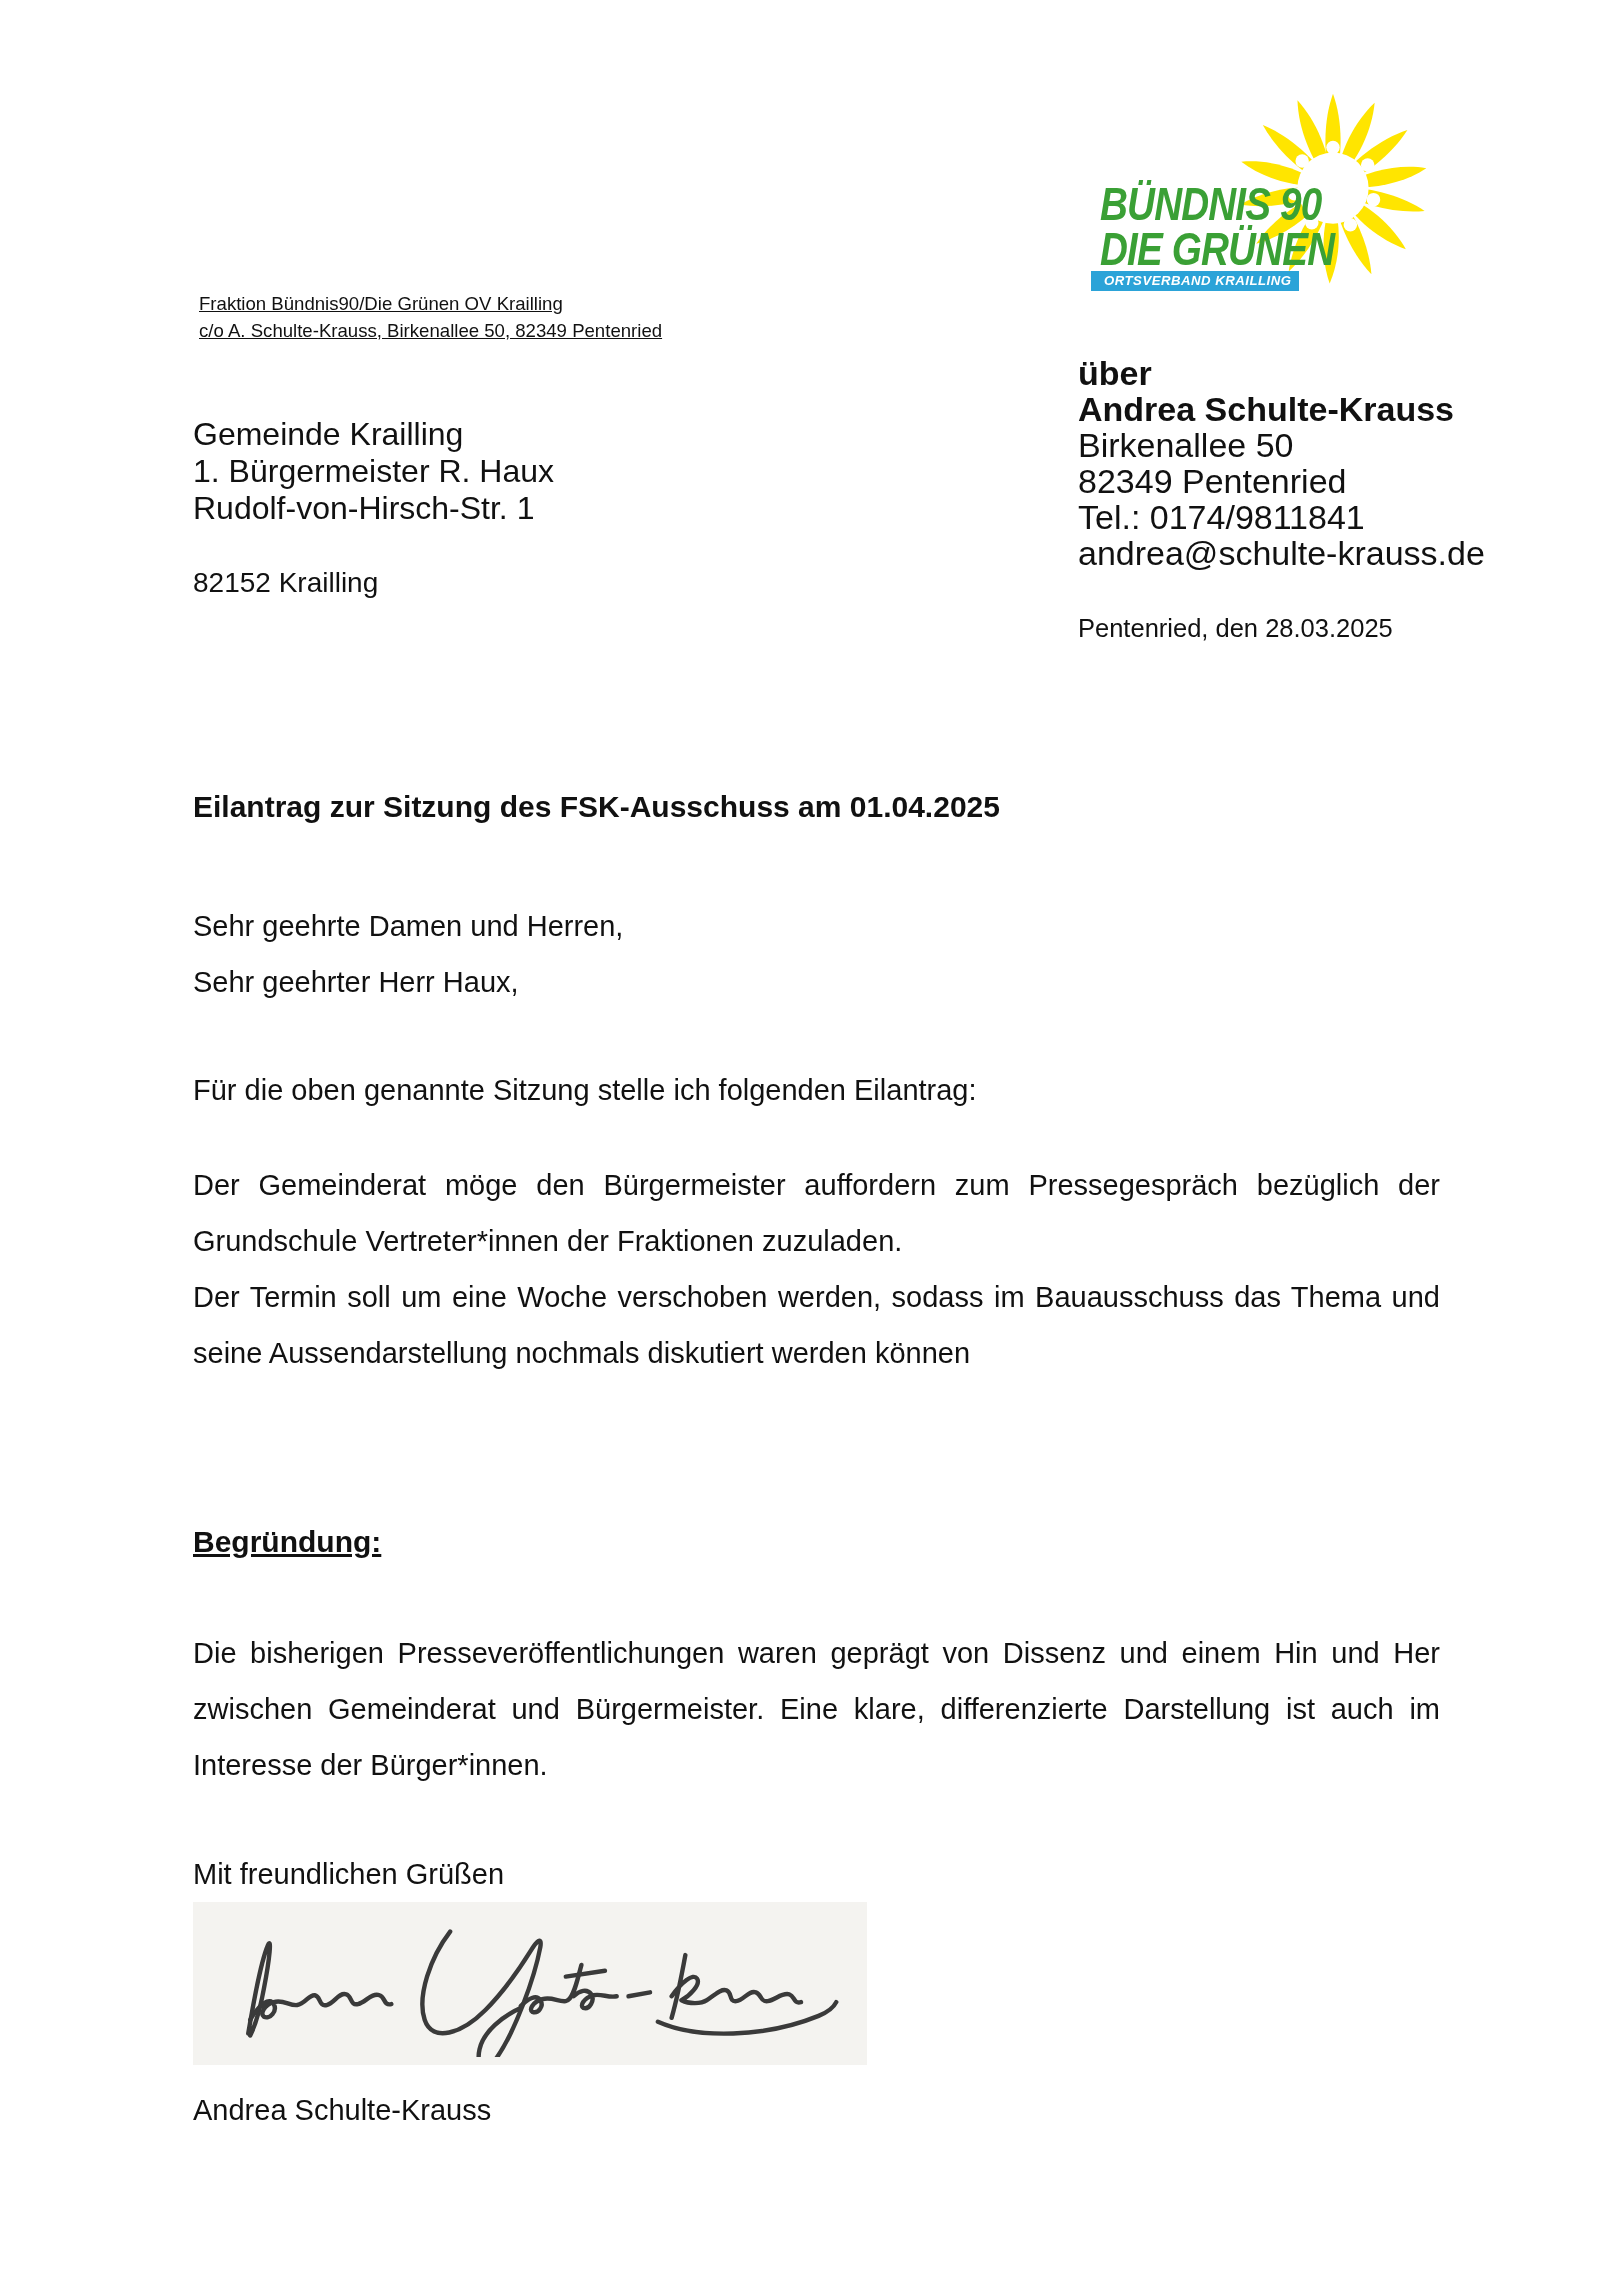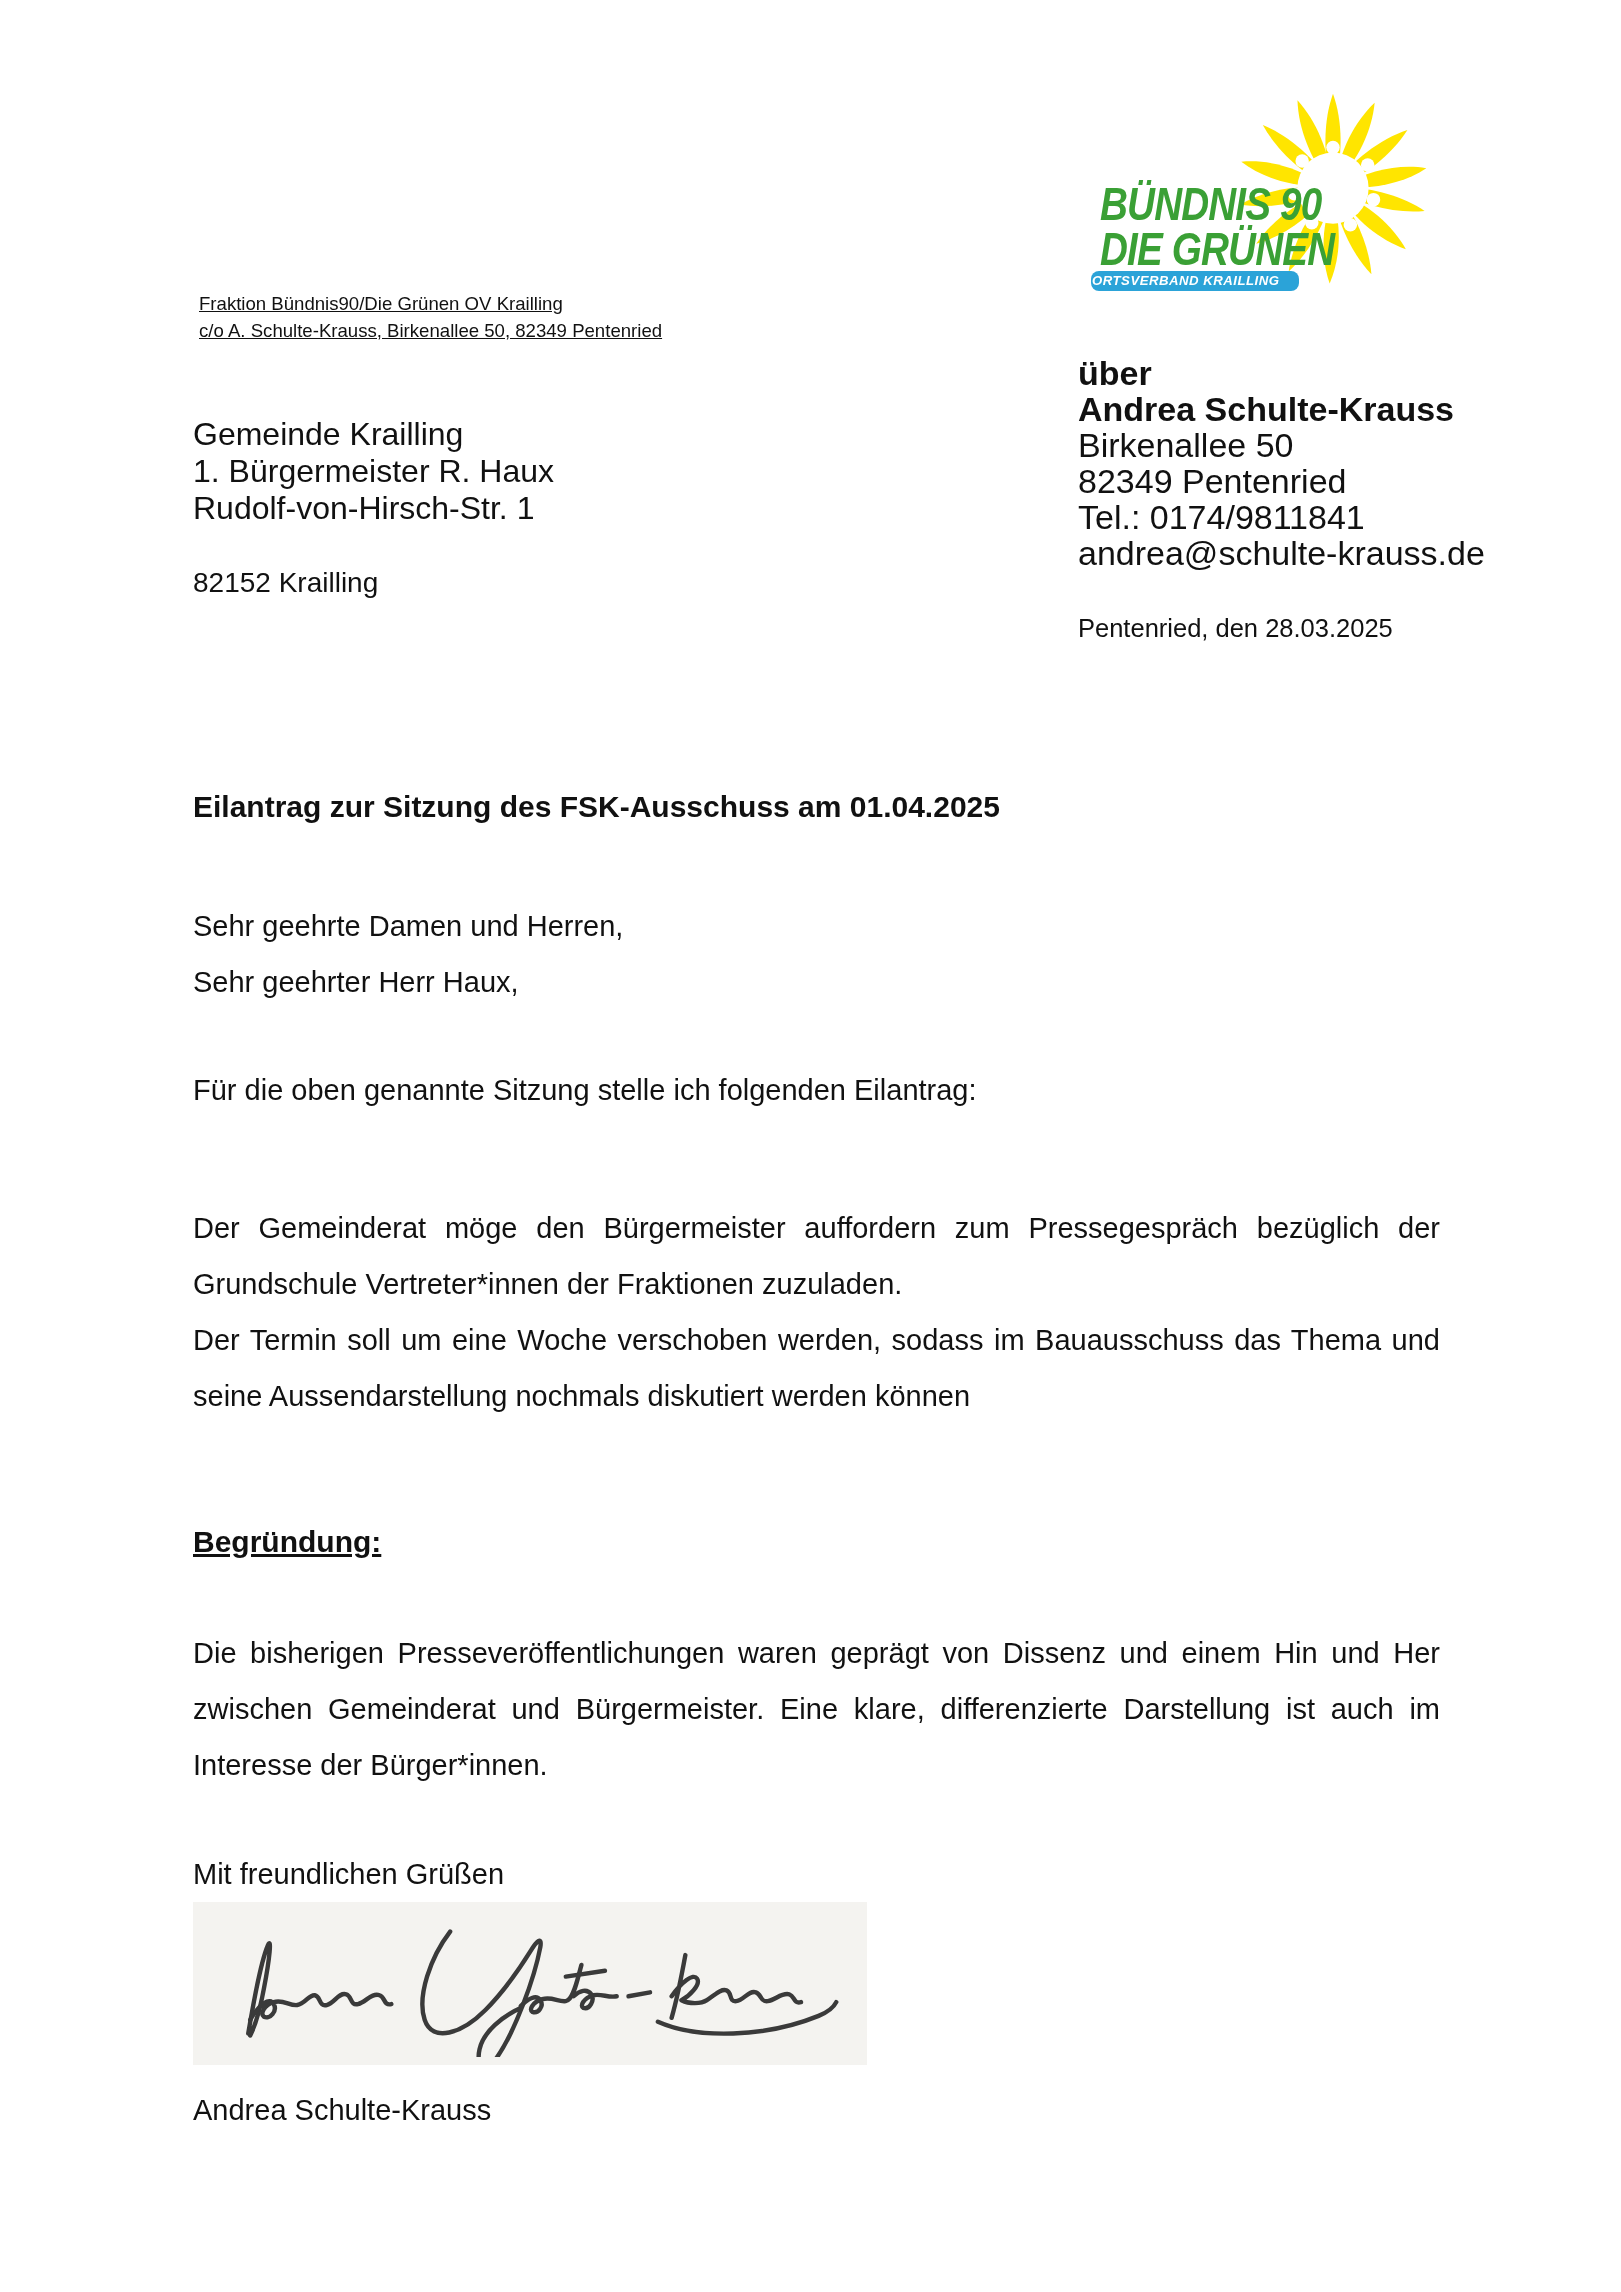--- a/index.html
+++ b/index.html
@@ -21,21 +21,21 @@
     letter-spacing:-1px;
     color:#3aa035;
     transform:scaleX(.84); transform-origin:left top;
     white-space:nowrap; z-index:2;
   }
   .logo-banner {
     left:1091px; top:271px; width:208px; height:19.6px;
     background:#2ba3d8; color:#fff;
     font-weight:bold; font-style:italic;
     font-size:13.2px; line-height:19.6px; letter-spacing:0.5px;
-    padding-left:1px; white-space:nowrap; z-index:2;border-radius:8px;
+    padding-left:13px; white-space:nowrap; z-index:2;
   }
 
   
   .sender {
     left:199px; top:290px;
     font-size:18.6px; line-height:27px;
     text-decoration:underline; white-space:nowrap;
   }
   .recipient { left:193px; top:416px; font-size:32px; line-height:37px; white-space:nowrap; }
   .recipient-city { left:193px; top:567px; font-size:28px; white-space:nowrap; }
@@ -46,21 +46,21 @@
 
   
   .subject { left:193px; top:790px; font-size:30px; font-weight:bold; white-space:nowrap; }
   .salutation { left:193px; top:898px; font-size:29px; line-height:56px; }
   .intro { left:193px; top:1062px; font-size:29px; line-height:56px; }
   .para {
     left:193px; width:1247px;
     font-size:29px; line-height:56px;
     text-align:justify;
   }
-  .motion { top:1200px; }
+  .motion { top:1157px; }
   .reason-heading {
     left:193px; top:1525px;
     font-size:30px; font-weight:bold; text-decoration:underline;
     white-space:nowrap;
   }
   .reason { top:1625px; }
   .closing { left:193px; top:1858px; font-size:29px; white-space:nowrap; }
 
   
   .sig-box {

